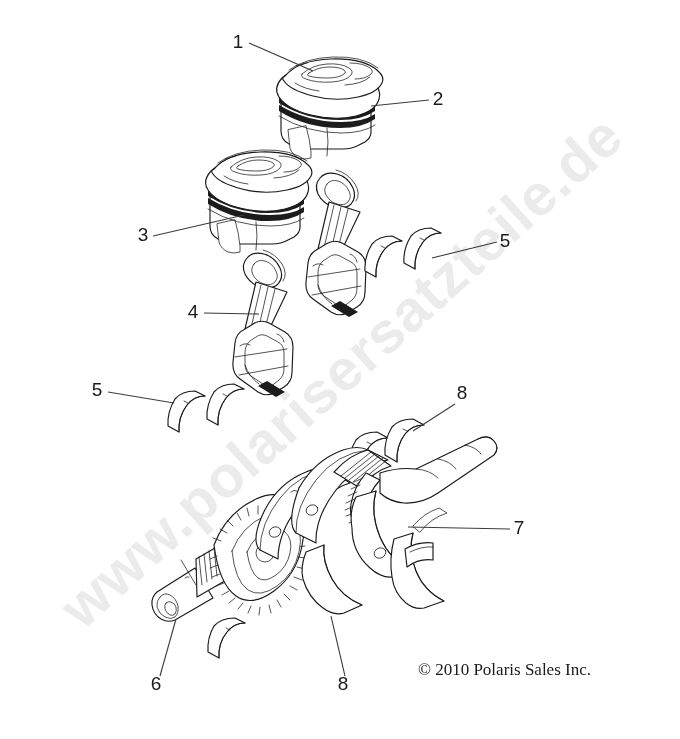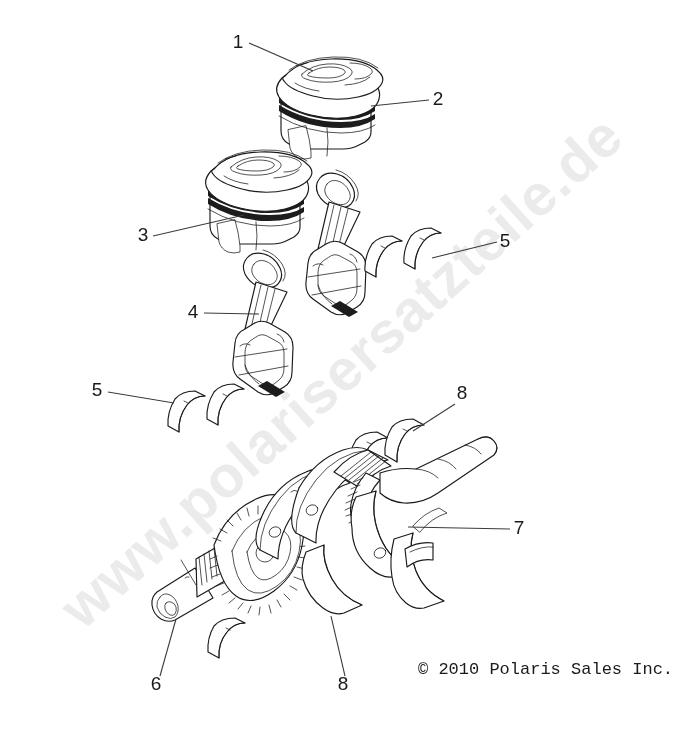--- a/index.html
+++ b/index.html
@@ -55,21 +55,21 @@
     stroke-linecap: round;
   }
   .fillw {
     fill: #ffffff;
   }
   .ring-dark {
     fill: #1c1c1c;
   }
   .copyright {
     position: absolute;
-    font-family: Liberation Mono, monospace;
+    font-family: Liberation Serif, serif;
     font-size: 17px;
     color: #1a1a1a;
     white-space: nowrap;
   }
 </style>
 </head>
 <body>
 
 <div id="page">
 

